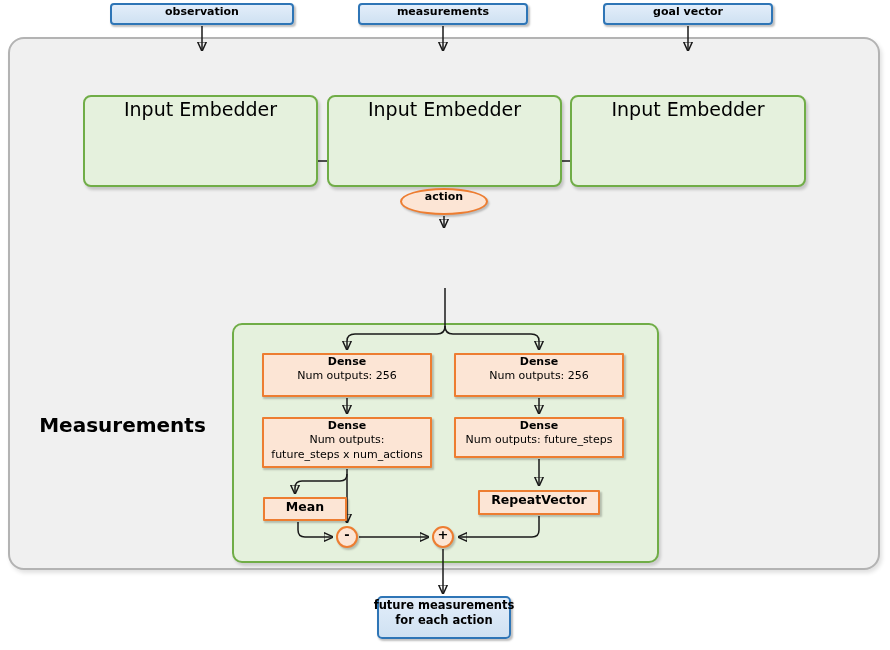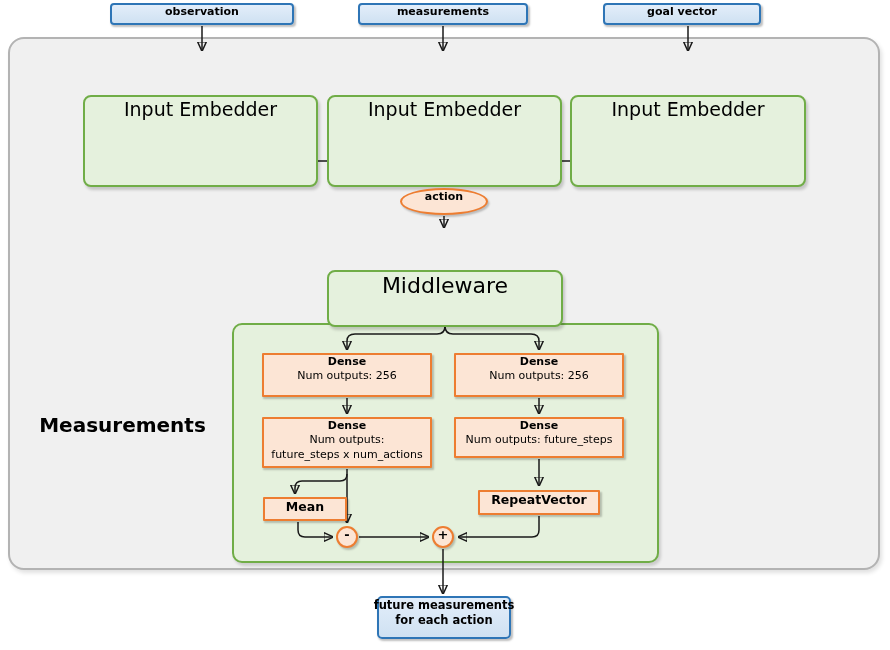--- a/index.html
+++ b/index.html
@@ -90,41 +90,38 @@
     <path d="M539,516 L539,530 Q539,537 532,537 L458,537" marker-end="url(#arrow)"></path>
     <path d="M443,549 L443,594" marker-end="url(#arrow)"></path>
   </svg>
 
   <div class="node blue" style="left:110px;top:3px;width:184px;height:22px">
     <span>observation</span>
   </div>
   <div class="node blue" style="left:358px;top:3px;width:170px;height:22px">
     <span>measurements</span>
   </div>
-  <div class="node blue" style="left:603px;top:3px;width:158px;height:22px">
+  <div class="node blue" style="left:603px;top:3px;width:170px;height:22px">
     <span>goal vector</span>
   </div>
 
   <div class="node green embedder" style="left:83px;top:55px;width:235px;height:92px">
     <span>Input Embedder</span>
   </div>
   <div class="node green embedder" style="left:327px;top:55px;width:235px;height:92px">
     <span>Input Embedder</span>
   </div>
   <div class="node green embedder" style="left:570px;top:55px;width:236px;height:92px">
     <span>Input Embedder</span>
   </div>
 
   <div class="node orange ellipse" style="left:400px;top:188px;width:88px;height:27px">
     <span>action</span>
   </div>
 
-  <div class="node green middleware" style="left:327px;top:230px;width:236px;height:57px">
-    <span>Middleware</span>
-  </div>
 
   <div class="abs head-title" style="left:15px;top:410px;width:215px">
     <div>Measurements</div>
   </div>
 
   <div class="node orange" style="left:262px;top:353px;width:170px;height:44px">
     <div class="dense-title">Dense</div>
     <div class="dense-sub">Num outputs: 256</div>
   </div>
   <div class="node orange" style="left:454px;top:353px;width:170px;height:44px">

